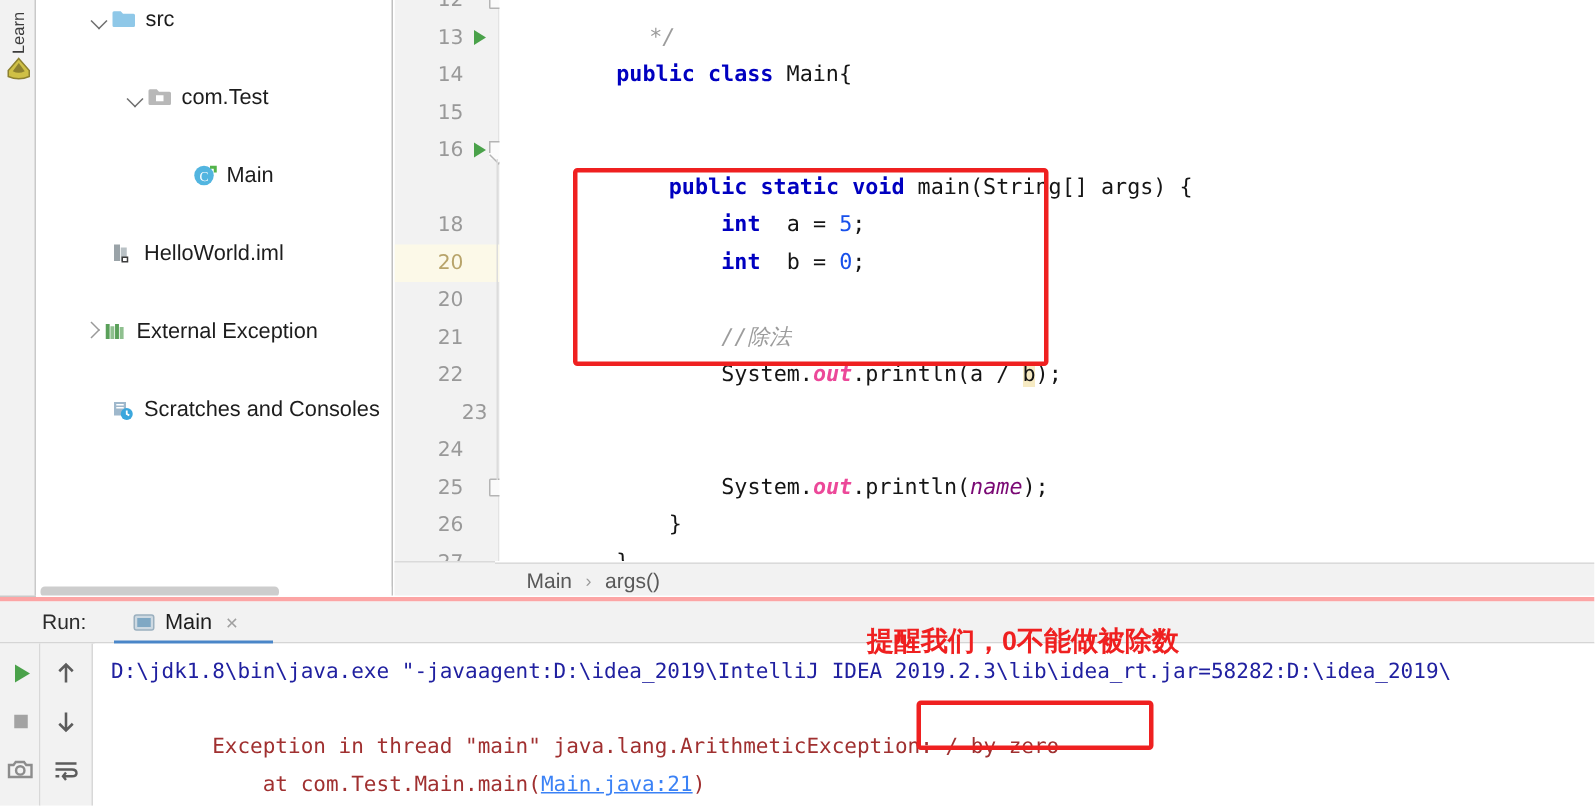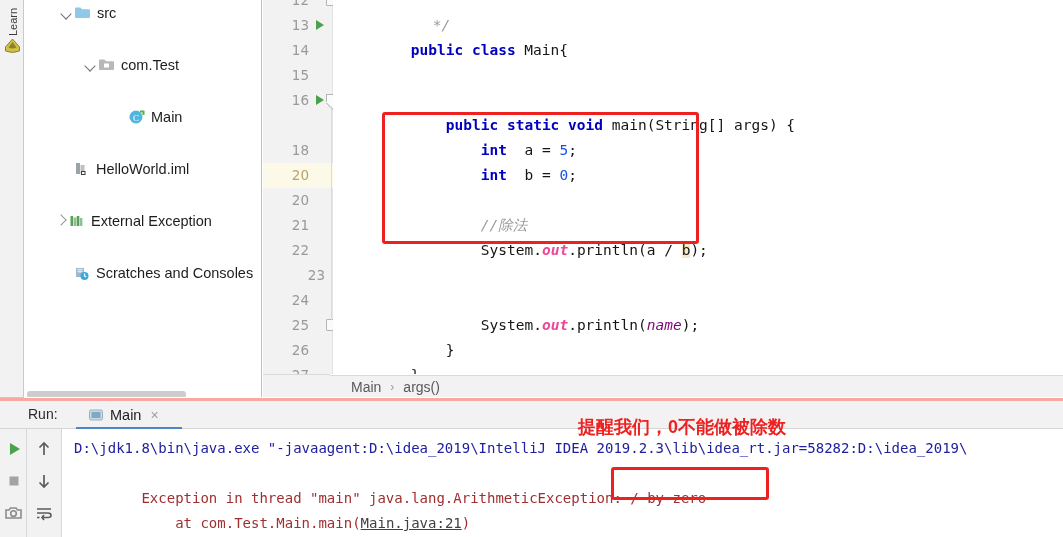--- a/index.html
+++ b/index.html
@@ -272,21 +272,21 @@
   .cline {
     position: absolute;
     left: 11px;
     font-family: "DejaVu Sans Mono", monospace;
     font-size: 14px;
     line-height: 25px;
     white-space: pre;
   }
   .c-blue { color: #2020a0; }
   .c-red  { color: #a03030; }
-  .c-link { color: #404040; text-decoration: underline; }
+  .c-link { color: #3b82f6; text-decoration: underline; }
 
   .annot-text {
     position: absolute;
     color: #ef2020;
     font-size: 18px;
     font-weight: bold;
     white-space: nowrap;
   }
   .bg-gap {
     position: absolute; left: 0; top: 0;

